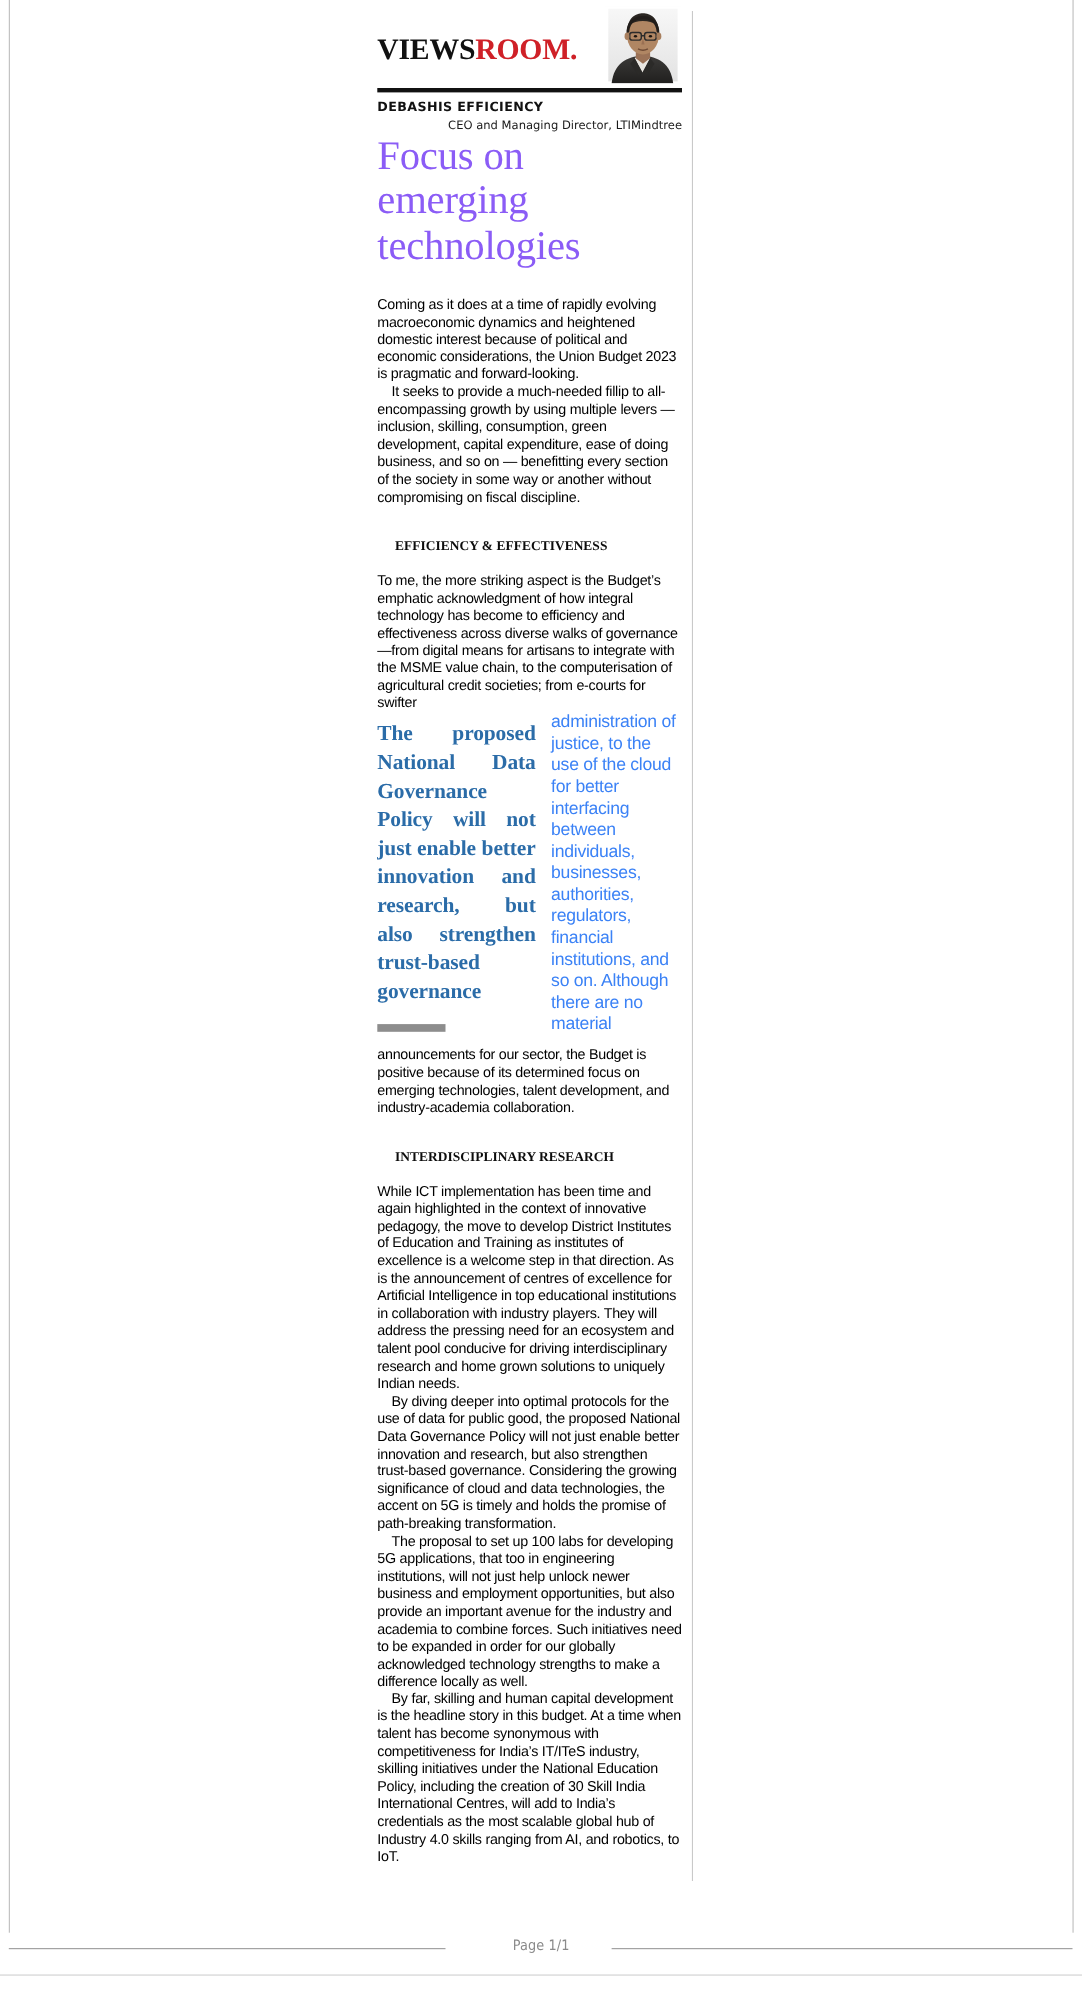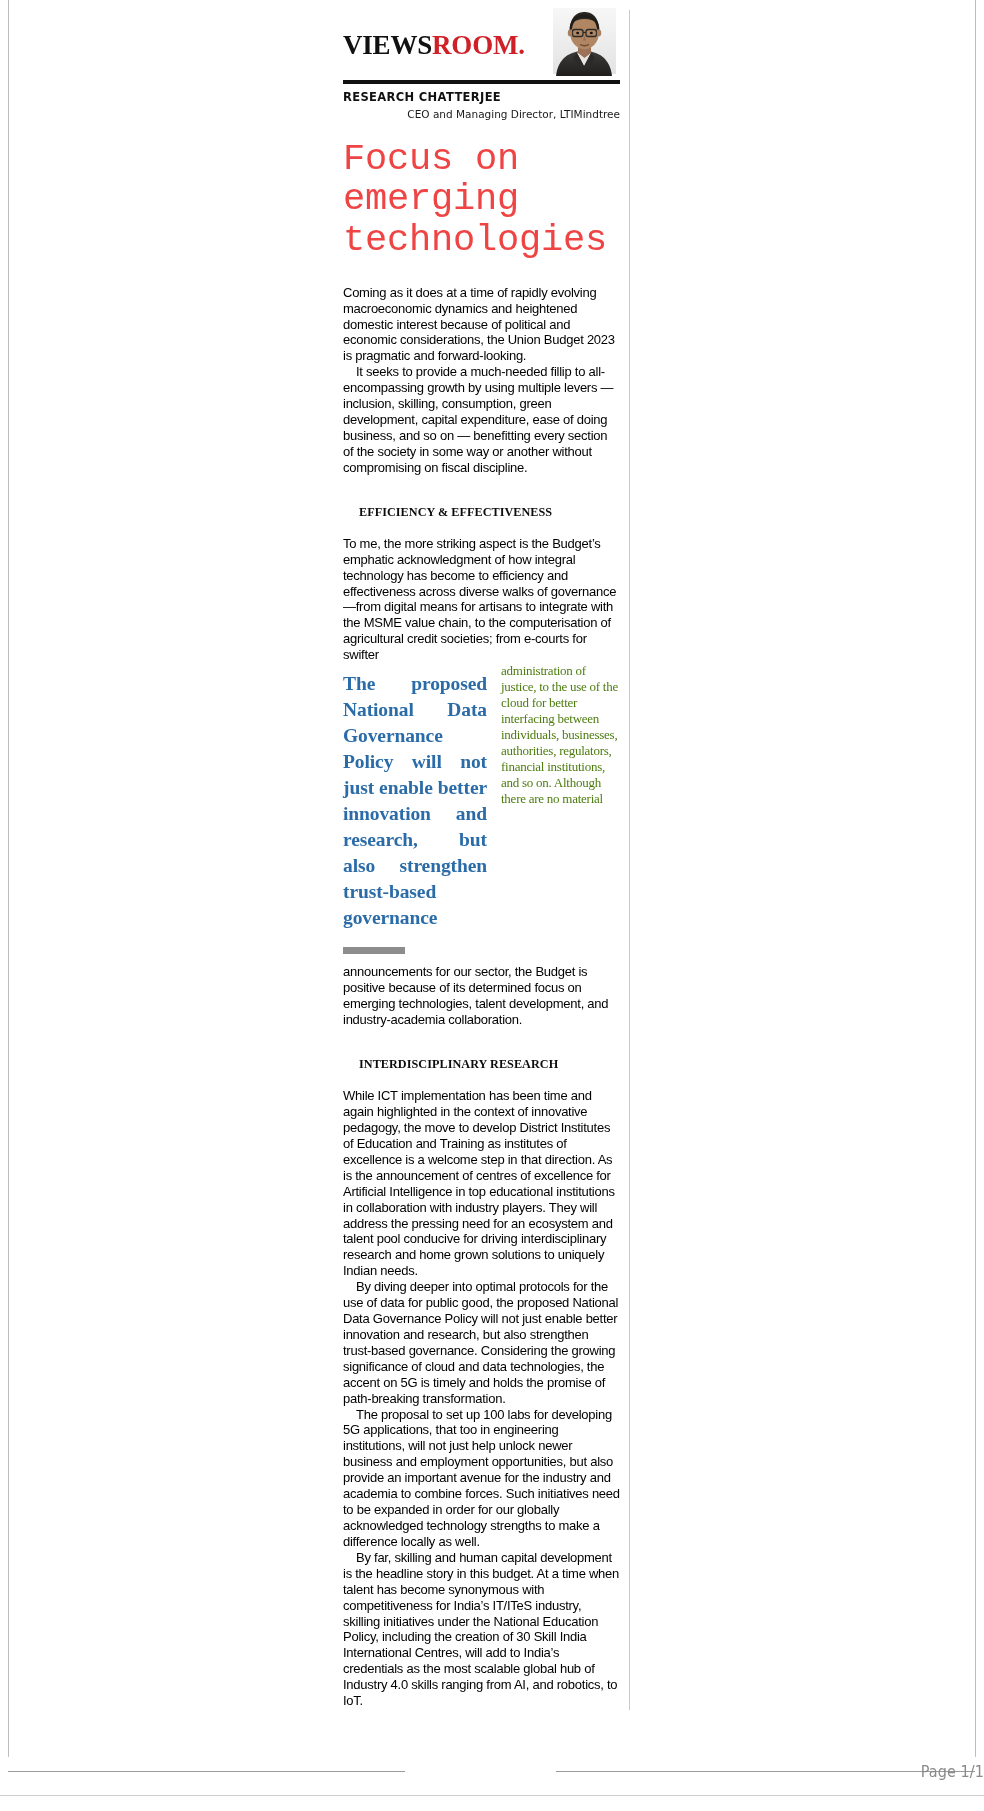--- a/index.html
+++ b/index.html
@@ -93,26 +93,26 @@
     font-family: "DejaVu Sans", "Liberation Sans", sans-serif;
     font-size: 10.5px;
     font-weight: 400;
     color: #1a1a1a;
     margin-top: 3px;
     line-height: 1.25;
     text-align: right;
   }
 
   .headline {
-    font-family: Liberation Mono, monospace;
+    font-family: Liberation Serif, serif;
     font-size: 37px;
     font-weight: 400;
     line-height: 1.09;
-    color: #ef4444;
-    margin-top: 18px;
+    color: #8b5cf6;
+    margin-top: 2px;
     letter-spacing: -0.2px;
   }
 
   
   .body-text {
     font-family: Liberation Sans, sans-serif;
     font-size: 13px;
     line-height: 1.225;
     color: #000000;
     text-align: left;
@@ -154,24 +154,24 @@
     text-align: justify;
     letter-spacing: -0.1px;
   }
   .pullquote-rule {
     width: 62px;
     height: 7px;
     background: #8d8d8d;
     margin-top: 16px;
   }
   .wrap-text {
-    font-family: Liberation Serif, serif;
-    font-size: 13px;
+    font-family: Liberation Sans, sans-serif;
+    font-size: 16px;
     line-height: 1.225;
-    color: #4d7c0f;
+    color: #3b82f6;
     letter-spacing: -0.25px;
   }
   .after-wrap { clear: both; padding-top: 10px; }
 
   
   #footer {
     position: absolute;
     left: 0;
     top: 1757px;
     width: 984px;
@@ -183,22 +183,22 @@
     top: 14px;
     height: 1px;
     background: #9a9a9a;
   }
   .footer-line.l { left: 8px;  width: 397px; }
   .footer-line.r { left: 556px; width: 419px; }
   .footer-page {
     position: absolute;
     left: 0; right: 0;
     top: 5px;
-    text-align: right;
-    font-size: 16px;
+    text-align: center;
+    font-size: 13px;
     color: #8a8a8a;
     letter-spacing: 0.1px;
   }
   .footer-copy {
     position: absolute;
     left: 12px;
     top: 37px;
     font-size: 12.5px;
     color: #8a8a8a;
     letter-spacing: 0.1px;
@@ -279,21 +279,21 @@
           <ellipse cx="49" cy="27" rx="2.2" ry="3.4" fill="#a87f5e"></ellipse>
 
           <path d="M27 47 L23 52 L30 62 L34 60 Z" fill="#2b2a28"></path>
           <path d="M41 47 L45 52 L38.5 62 L34.5 60 Z" fill="#2b2a28"></path>
         </svg>
       </div>
     </div>
 
     <div class="masthead-rule"></div>
 
-    <div class="byline-name">RESEARCH CHATTERJEE</div>
+    <div class="byline-name">DEBASHIS EFFICIENCY</div>
     <div class="byline-role">CEO and Managing Director, LTIMindtree</div>
 
     <h1 class="headline">Focus on emerging technologies</h1>
 
     <div class="body-text lead-block">
       <p>Coming as it does at a time of rapidly evolving macroeconomic dynamics and heightened domestic interest because of political and economic considerations, the Union Budget 2023 is pragmatic and forward-looking.</p>
       <p class="indent">It seeks to provide a much-needed fillip to all-encompassing growth by using multiple levers — inclusion, skilling, consumption, green development, capital expenditure, ease of doing business, and so on — benefitting every section of the society in some way or another without compromising on fiscal discipline.</p>
     </div>
 
     <div class="para-gap"></div>

